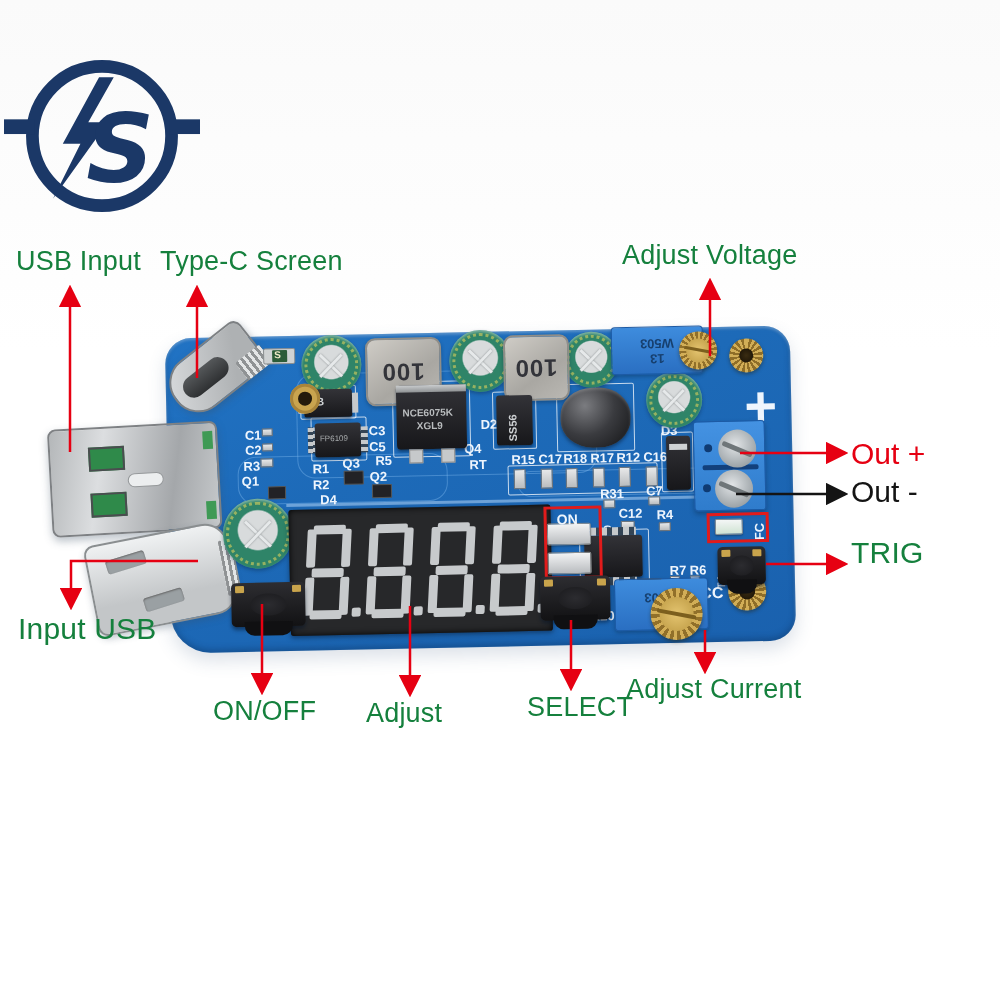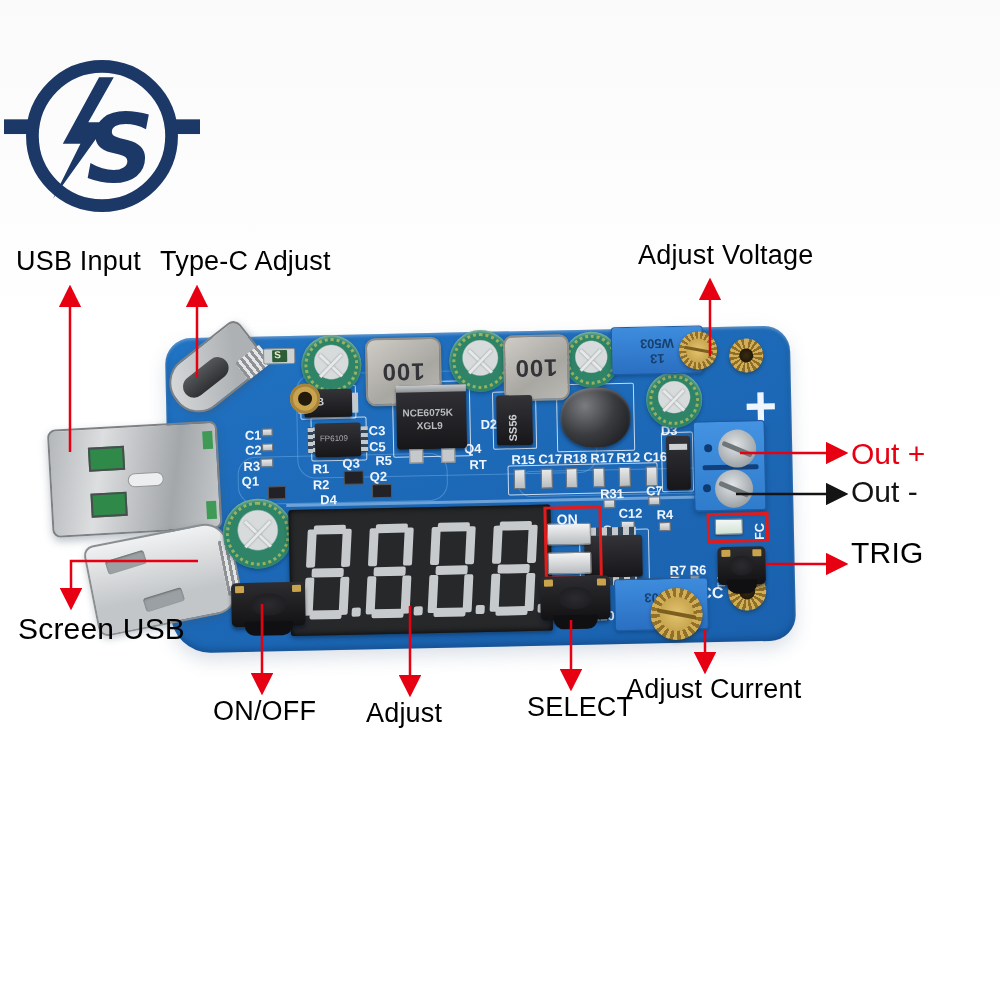--- a/index.html
+++ b/index.html
@@ -1,21 +1,21 @@
 <!DOCTYPE html>
 <html><head>
 <meta charset="utf-8">
 <style>
   html,body{margin:0;padding:0;}
   body{width:1000px;height:1000px;position:relative;background:#fff;
        font-family:"Liberation Sans",sans-serif;overflow:hidden;}
   .bg{position:absolute;inset:0;background:linear-gradient(180deg,#fafafa 0%,#ffffff 35%,#ffffff 100%);}
 
   
-  .lbl{position:absolute;color:#000000;font-size:27px;letter-spacing:.2px;white-space:nowrap;}
+  .lbl{position:absolute;color:#15803d;font-size:27px;letter-spacing:.2px;white-space:nowrap;}
   .lbl-red{position:absolute;color:#e60012;font-size:30px;white-space:nowrap;}
   .lbl-black{position:absolute;color:#141414;font-size:30px;white-space:nowrap;}
   .ann{position:absolute;left:0;top:0;pointer-events:none;}
 
   
   .logo{position:absolute;left:4px;top:26px;width:196px;height:220px;}
 
   
   .board{position:absolute;left:168px;top:332px;width:625px;height:315px;
          background:linear-gradient(160deg,#2173c4 0%,#1d6ab8 40%,#1a61ae 100%);
@@ -393,22 +393,22 @@
     <path d="M410,606 L410,694" marker-end="url(#ra)"></path>
     <path d="M571,620 L571,688" marker-end="url(#ra)"></path>
     <path d="M705,630 L705,671" marker-end="url(#ra)"></path>
     <path d="M740,453 L845,453" marker-end="url(#ra)"></path>
     <path d="M766,564 L845,564" marker-end="url(#ra)"></path>
   </g>
   <path d="M736,494 L845,494" stroke="#141414" stroke-width="2.5" fill="none" marker-end="url(#ba)"></path>
 </svg>
 
 <div class="lbl" style="left:16px;top:246px;">USB Input</div>
-<div class="lbl" style="left:160px;top:246px;">Type-C Adjust</div>
-<div class="lbl" style="left:622px;top:240px;margin-left:16px;">Adjust Voltage</div>
+<div class="lbl" style="left:160px;top:246px;">Type-C Screen</div>
+<div class="lbl" style="left:622px;top:240px;">Adjust Voltage</div>
 <div class="lbl-red" style="left:851px;top:437px;">Out +</div>
 <div class="lbl-black" style="left:851px;top:475px;">Out -</div>
 <div class="lbl" style="left:851px;top:536px;font-size:30px;">TRIG</div>
-<div class="lbl" style="left:18px;top:612px;font-size:30px;">Screen USB</div>
+<div class="lbl" style="left:18px;top:612px;font-size:30px;">Input USB</div>
 <div class="lbl" style="left:213px;top:696px;">ON/OFF</div>
 <div class="lbl" style="left:366px;top:698px;">Adjust</div>
 <div class="lbl" style="left:527px;top:692px;">SELECT</div>
 <div class="lbl" style="left:626px;top:674px;">Adjust Current</div>
 
 </body></html>

